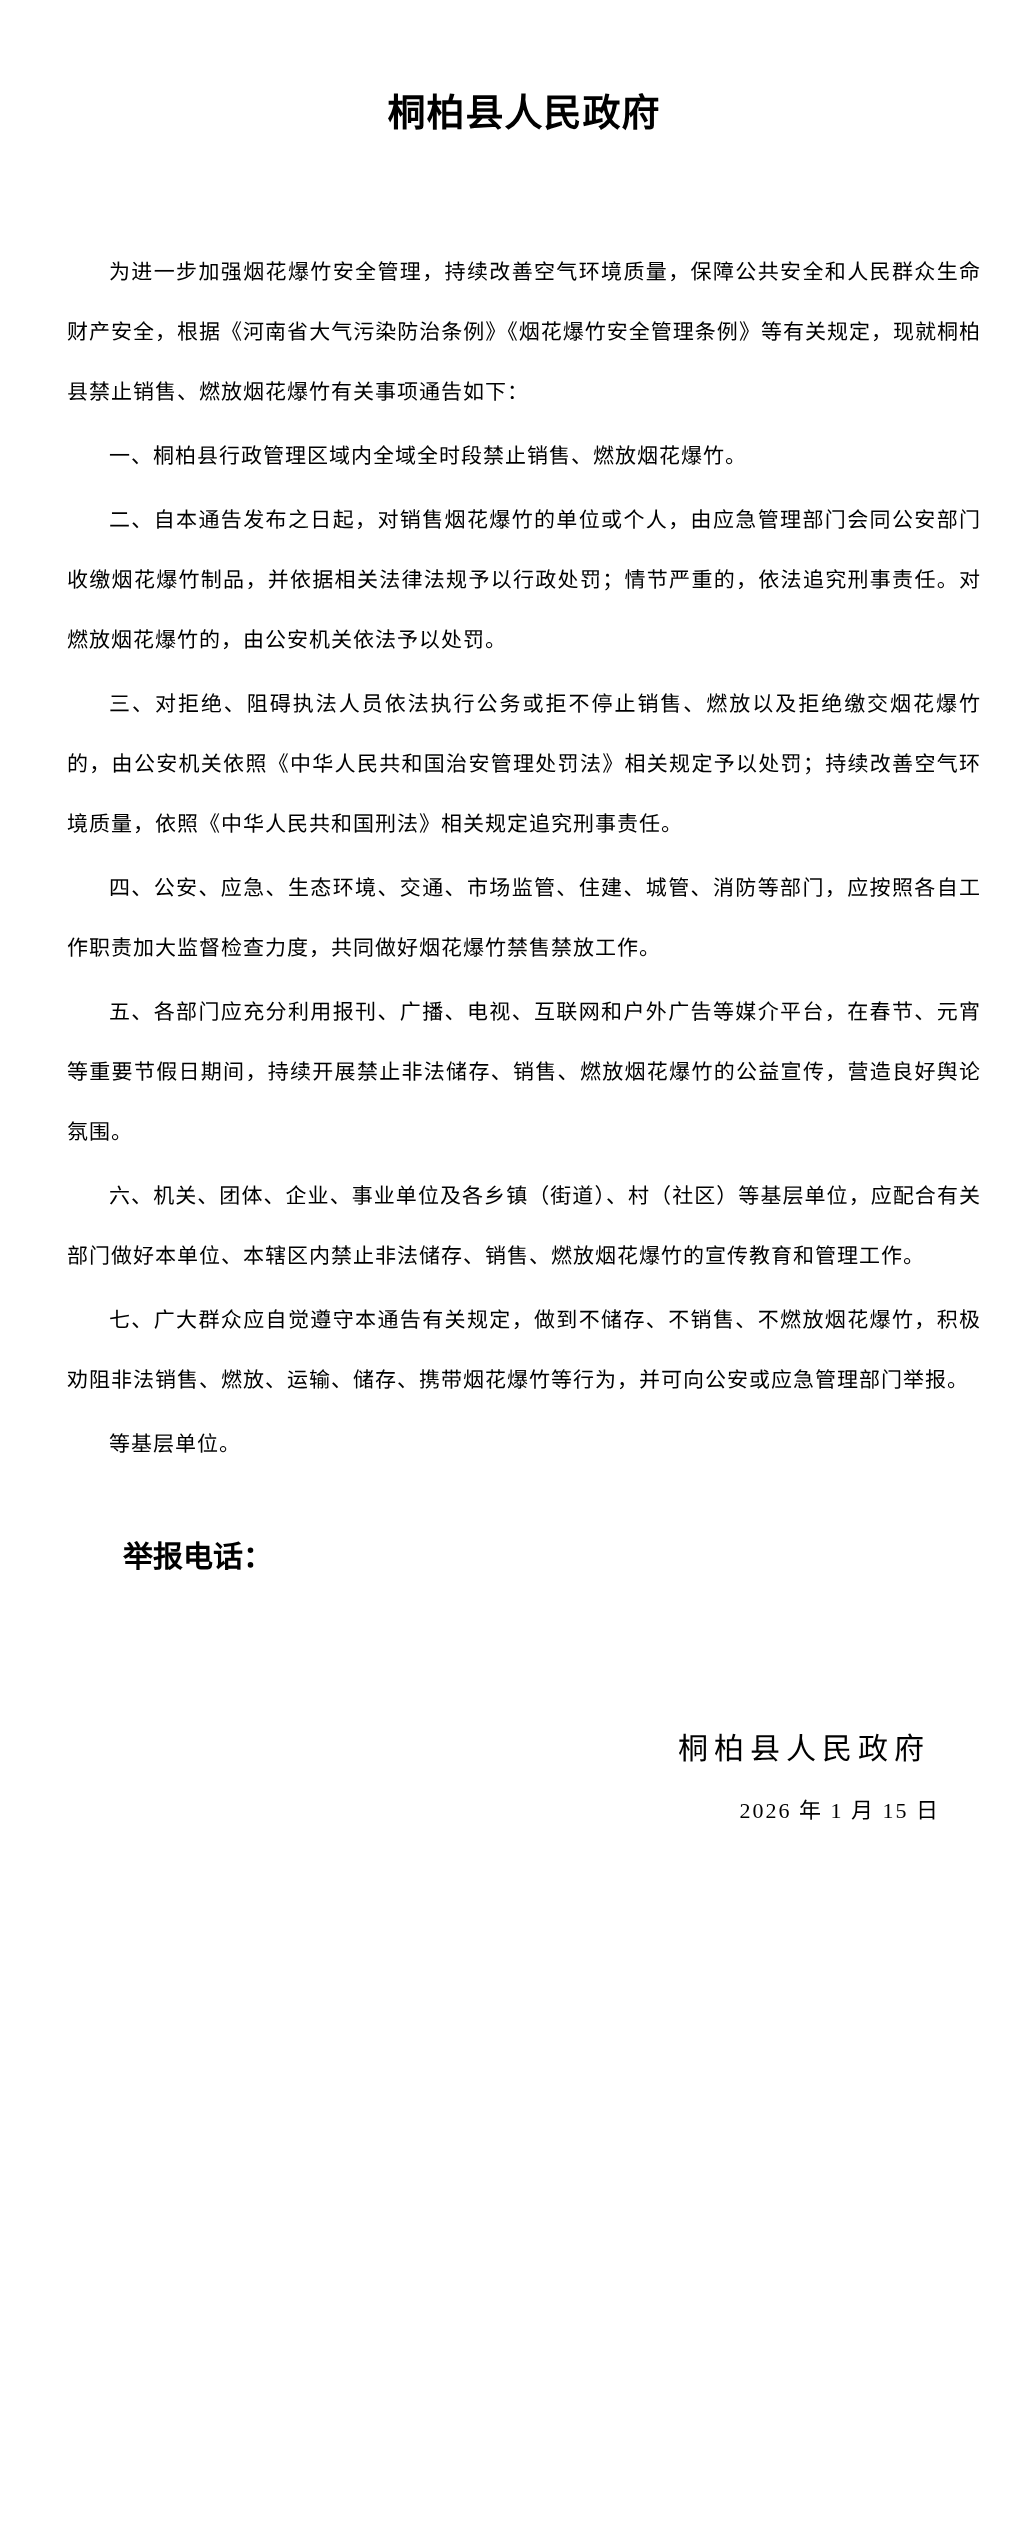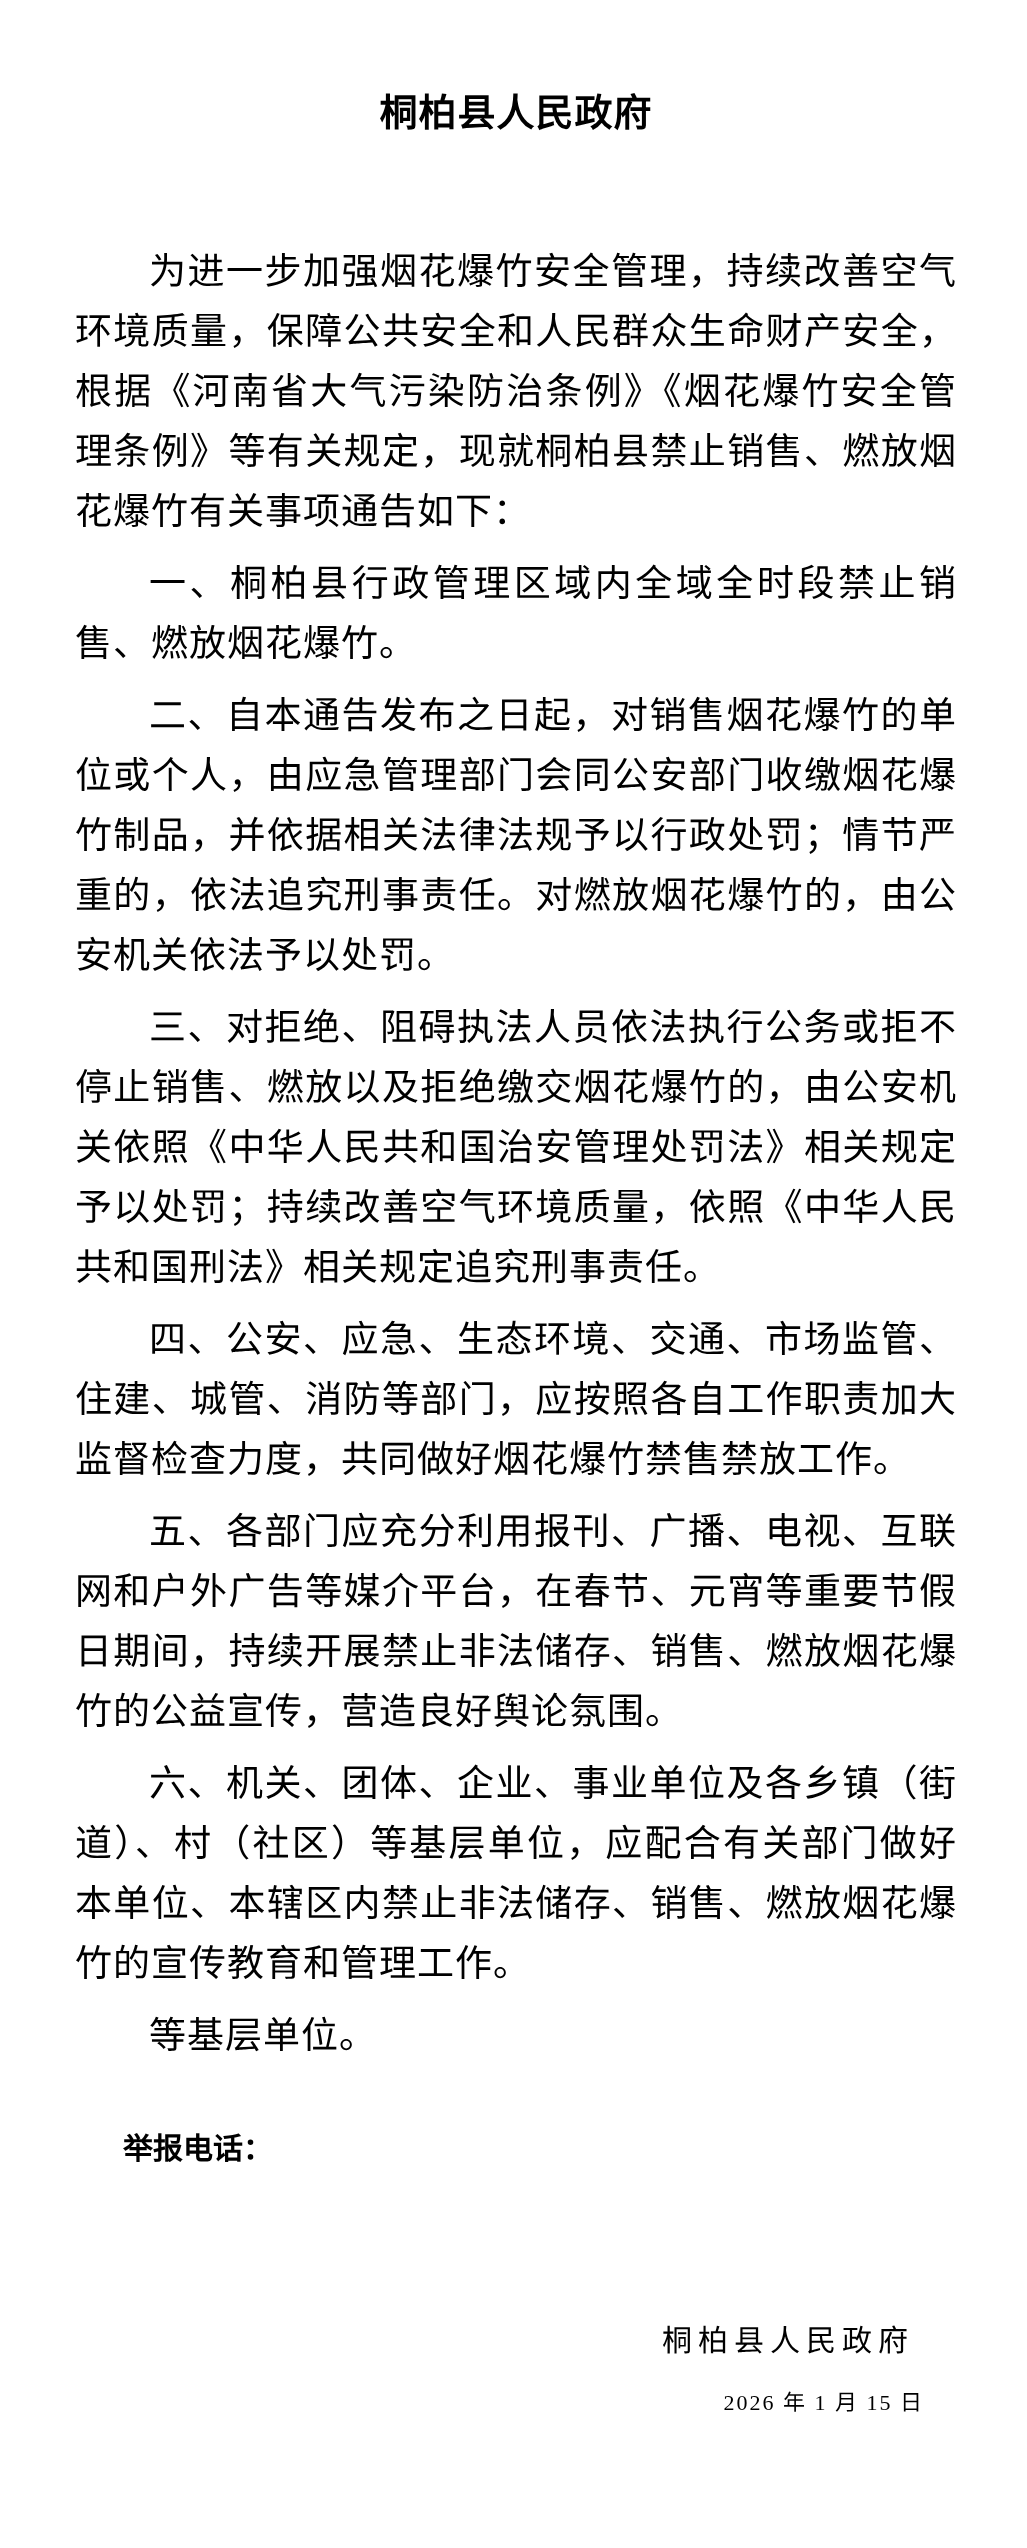--- a/index.html
+++ b/index.html
@@ -8,38 +8,38 @@
     background: #ffffff;
     color: #000000;
     font-family: "Liberation Serif", serif;
   }
   .page {
     position: relative;
     width: 1027px;
     height: 2548px;
     background: #ffffff;
     box-sizing: border-box;
-    padding: 85px 58px 0 63px;
+    padding: 85px 42px 0 63px;
     overflow: hidden;
   }
   .title {
     text-align: center;
     font-family: "Liberation Sans", sans-serif;
     font-weight: bold;
     font-size: 38px;
     line-height: 57px;
     margin: 0;
     letter-spacing: 1px;
   }
   .body-text {
     margin-top: 100px;
   }
   .body-text p {
-    margin: 12px;
-    font-size: 37px;
+    margin: 4px;
+    font-size: 21px;
     line-height: 60px;
     text-align: justify;
     text-justify: inter-character;
     text-indent: 2em;
     letter-spacing: 1px;
   }
   .hotline {
     margin-top: 52px;
   }
   .hotline .hotline-heading {
@@ -86,20 +86,21 @@
   </h1>
 
   <div class="body-text">
     <p>为进一步加强烟花爆竹安全管理，持续改善空气环境质量，保障公共安全和人民群众生命财产安全，根据《河南省大气污染防治条例》《烟花爆竹安全管理条例》等有关规定，现就桐柏县禁止销售、燃放烟花爆竹有关事项通告如下：</p>
     <p>一、桐柏县行政管理区域内全域全时段禁止销售、燃放烟花爆竹。</p>
     <p>二、自本通告发布之日起，对销售烟花爆竹的单位或个人，由应急管理部门会同公安部门收缴烟花爆竹制品，并依据相关法律法规予以行政处罚；情节严重的，依法追究刑事责任。对燃放烟花爆竹的，由公安机关依法予以处罚。</p>
     <p>三、对拒绝、阻碍执法人员依法执行公务或拒不停止销售、燃放以及拒绝缴交烟花爆竹的，由公安机关依照《中华人民共和国治安管理处罚法》相关规定予以处罚；持续改善空气环境质量，依照《中华人民共和国刑法》相关规定追究刑事责任。</p>
     <p>四、公安、应急、生态环境、交通、市场监管、住建、城管、消防等部门，应按照各自工作职责加大监督检查力度，共同做好烟花爆竹禁售禁放工作。</p>
     <p>五、各部门应充分利用报刊、广播、电视、互联网和户外广告等媒介平台，在春节、元宵等重要节假日期间，持续开展禁止非法储存、销售、燃放烟花爆竹的公益宣传，营造良好舆论氛围。</p>
     <p>六、机关、团体、企业、事业单位及各乡镇（街道）、村（社区）等基层单位，应配合有关部门做好本单位、本辖区内禁止非法储存、销售、燃放烟花爆竹的宣传教育和管理工作。</p>
+    <p>七、广大群众应自觉遵守本通告有关规定，做到不储存、不销售、不燃放烟花爆竹，积极劝阻非法销售、燃放、运输、储存、携带烟花爆竹等行为，并可向公安或应急管理部门举报。</p>
     <p>等基层单位。</p>
   </div>
 
   <div class="hotline">
     <p class="hotline-heading">举报电话：</p>
   </div>
 
   <div class="sign-block">
     <p class="sign-name">桐柏县人民政府</p>
     <p class="sign-date">2026 年 1 月 15 日</p>

